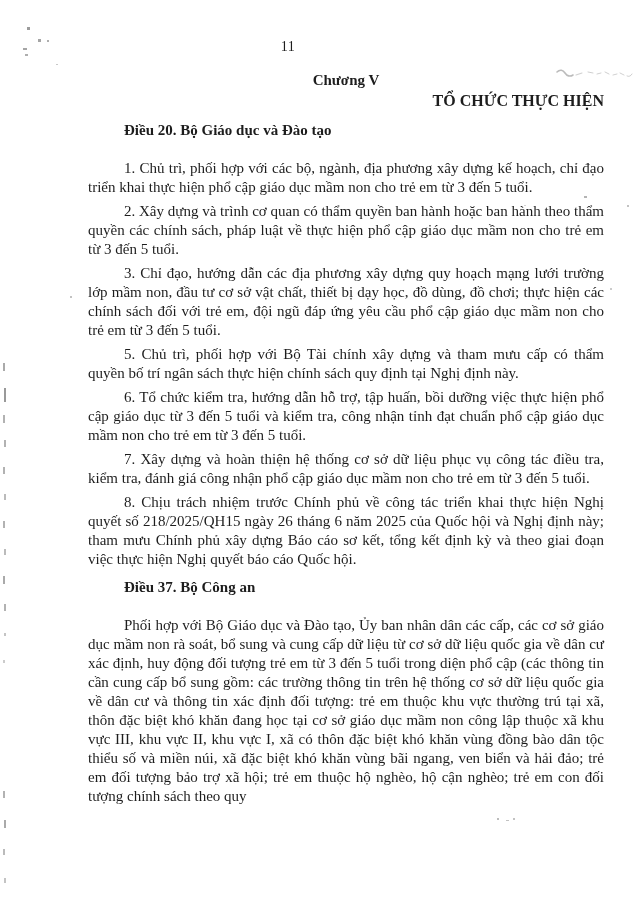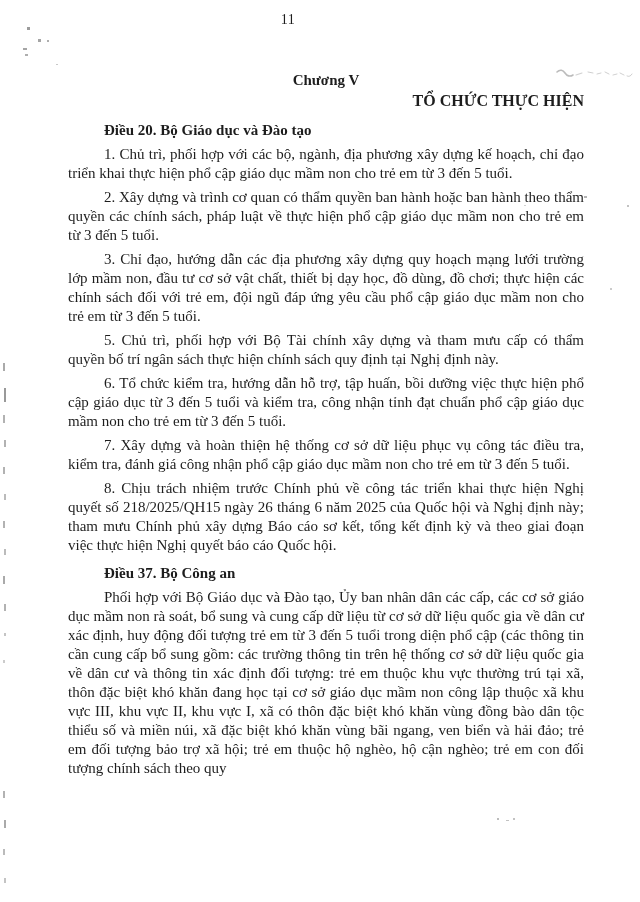--- a/index.html
+++ b/index.html
@@ -11,31 +11,31 @@
     position: relative;
     width: 640px;
     height: 902px;
     background: #ffffff;
     overflow: hidden;
     font-family: "Liberation Serif", "DejaVu Serif", serif;
     color: #1d1d1d;
   }
   .page-number {
     position: absolute;
-    top: 12px;
+    top: 39px;
     left: 0;
     width: 576px;
     text-align: center;
     font-size: 14px;
     letter-spacing: 0.5px;
   }
   .content {
     position: absolute;
     top: 0;
-    left: 68px;
+    left: 88px;
     width: 516px;
   }
   .chapter-label {
     margin-top: 71px;
     text-align: center;
     font-weight: bold;
     font-size: 15px;
     line-height: 19px;
   }
   .chapter-title {
@@ -52,21 +52,21 @@
     margin: 8px 0 0 0;
   }
   .clause {
     font-size: 15px;
     line-height: 19px;
     text-align: justify;
     text-indent: 36px;
     margin: 0 0 5px 0;
   }
   .clause.first {
-    margin-top: 4px;
+    margin-top: 18px;
   }
   .artifacts {
     position: absolute;
     top: 0;
     left: 0;
     pointer-events: none;
   }
 </style>
 </head>
 <body>

